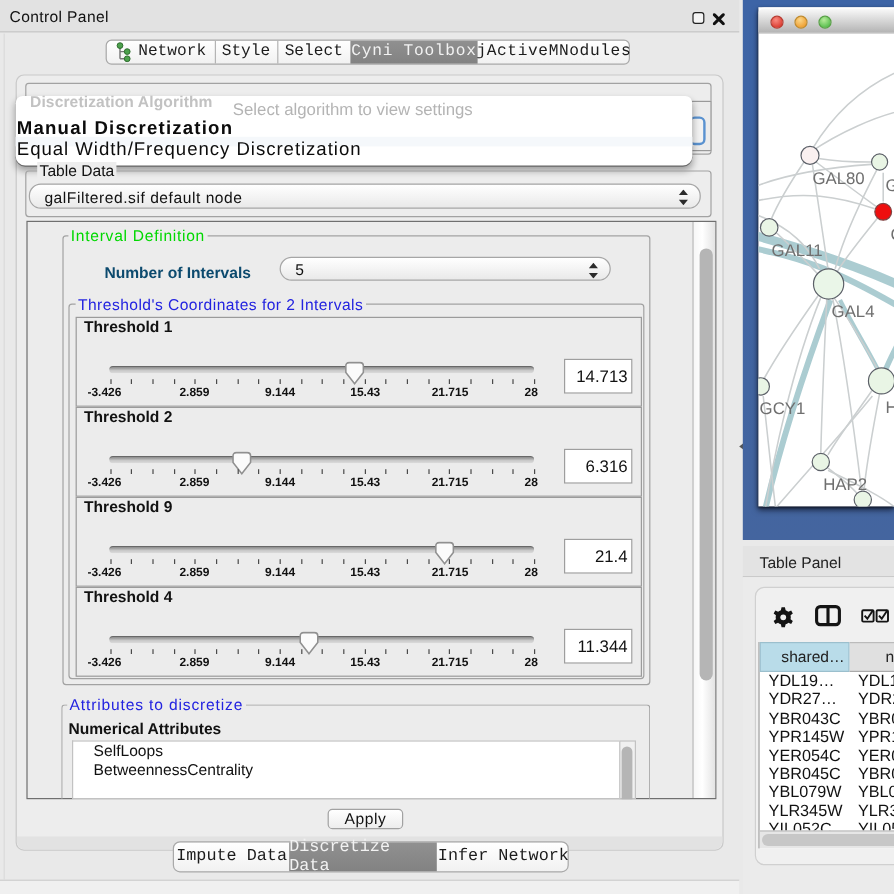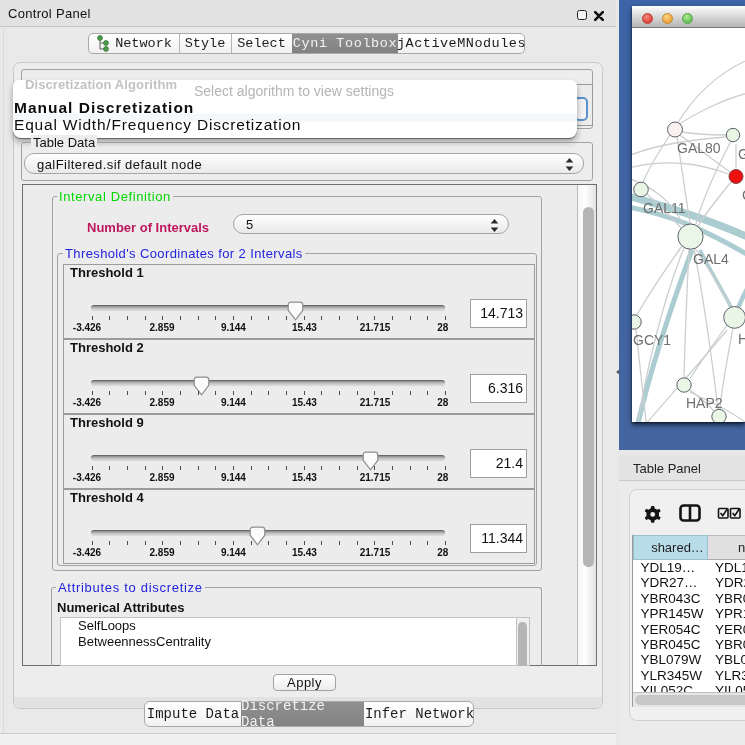--- a/index.html
+++ b/index.html
@@ -113,21 +113,21 @@
     </svg>
 </div>
 
 <div class="abs" id="scrollpane" style="left:22px;top:184px;width:575px;height:482px;border:1px solid #6f6f6f;background:#ececec;"></div>
 
 <div class="abs" style="left:577px;top:185px;width:19px;height:480px;background:linear-gradient(90deg,#f6f6f6,#ffffff 40%,#e3e3e3);border-left:1px solid #bbb;"></div>
 <div class="abs" style="left:583px;top:207px;width:11px;height:360px;background:#b5b5b5;border-radius:6px;"></div>
 
 <div class="grp" style="left:52px;top:196px;width:490px;height:375px;"></div>
 <div class="grptitle" style="left:57px;top:189px;color:#00d800;background:#ececec;letter-spacing:0.6px;">Interval Definition</div>
-<div class="abs" style="left:87px;top:220px;font-size:13px;font-weight:bold;color:#be185d;">Number of Intervals</div>
+<div class="abs" style="left:87px;top:220px;font-size:13px;font-weight:bold;color:#0c4a6e;">Number of Intervals</div>
 <div class="combo" style="left:233px;top:214px;width:276px;height:20px;">
   <span class="txt" style="top:2px;">5</span>
   <svg class="arsvg" style="top:3.5px;" width="9" height="13" viewBox="0 0 9 13">
       <path d="M4.5,0 L8.3,4.6 L0.7,4.6 Z" fill="#2b2b2b"></path>
       <path d="M4.5,13 L8.3,8.4 L0.7,8.4 Z" fill="#2b2b2b"></path>
     </svg>
 </div>
 
 <div class="grp" style="left:57px;top:253px;width:480px;height:313px;background:#ececec;"></div>
 <div class="grptitle" style="left:63px;top:246px;color:#2323e0;background:#ececec;letter-spacing:0.38px;">Threshold's Coordinates for 2 Intervals</div>

